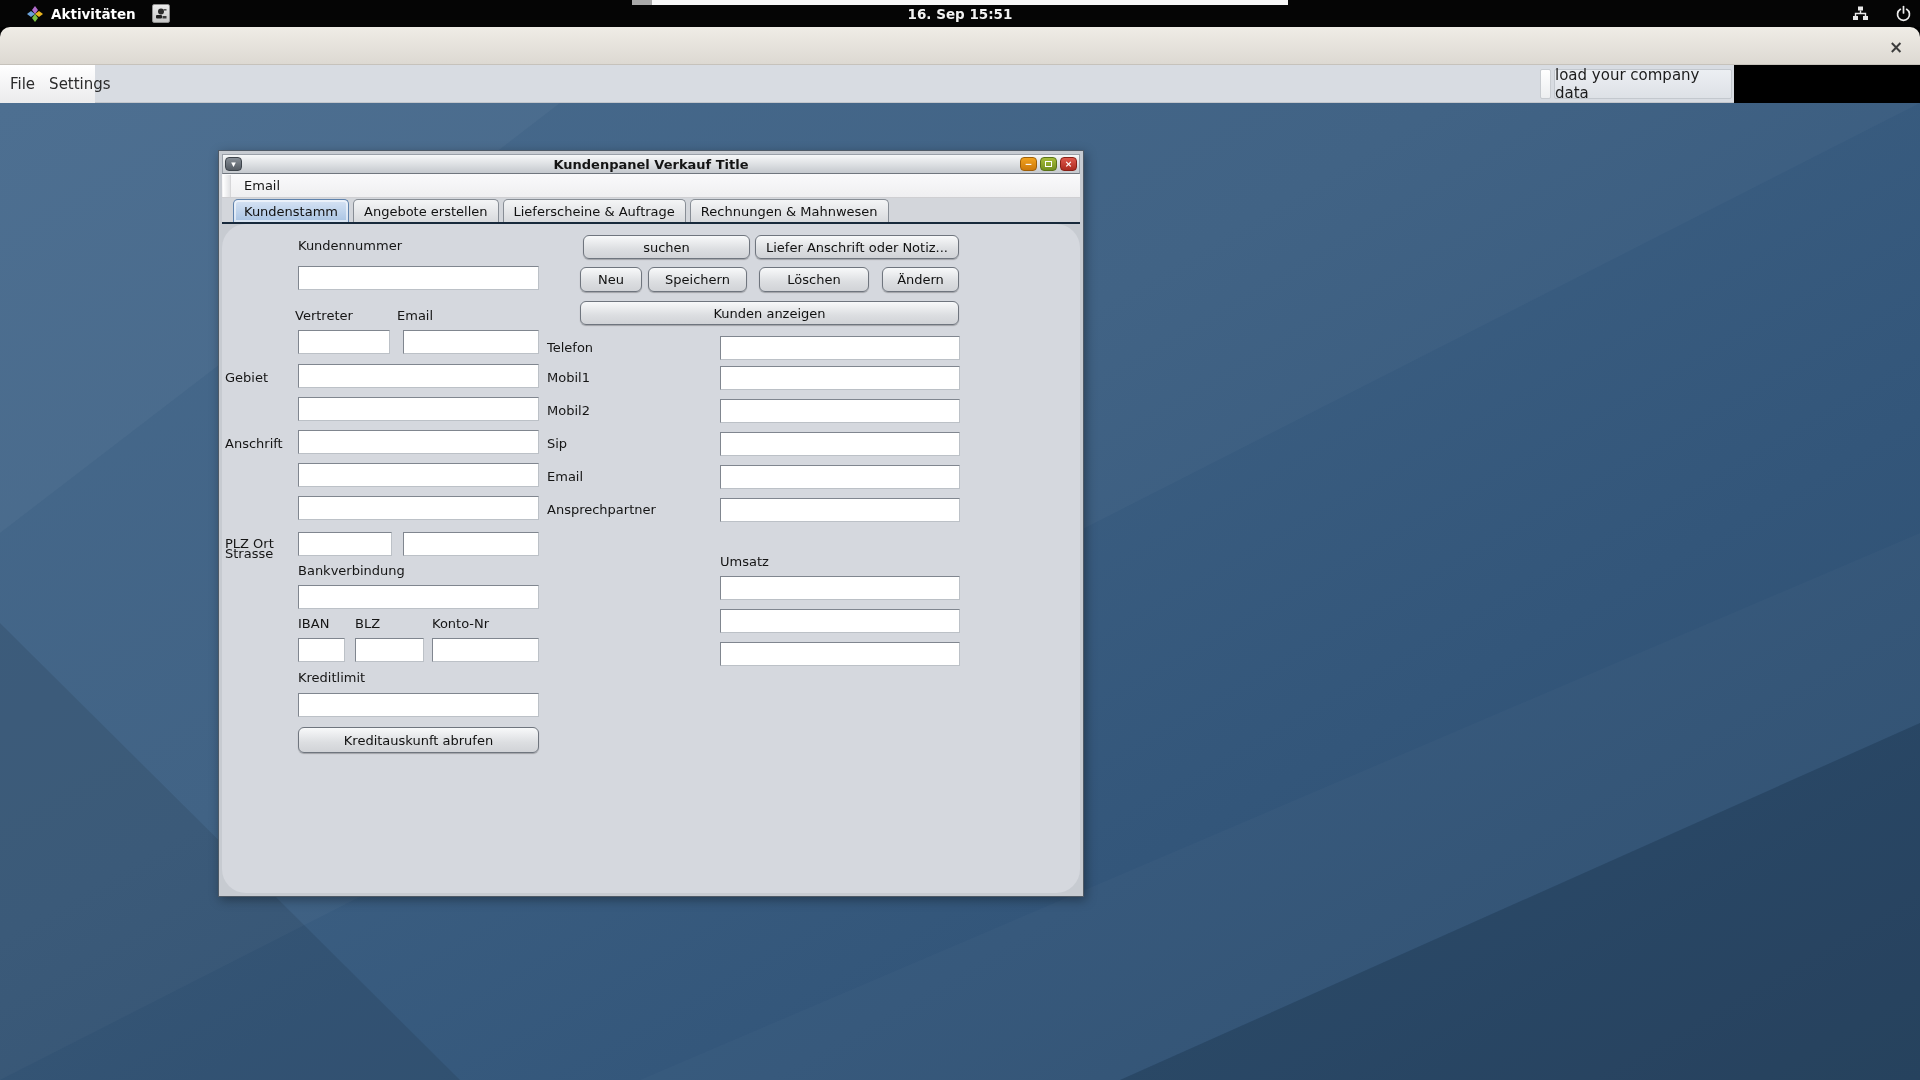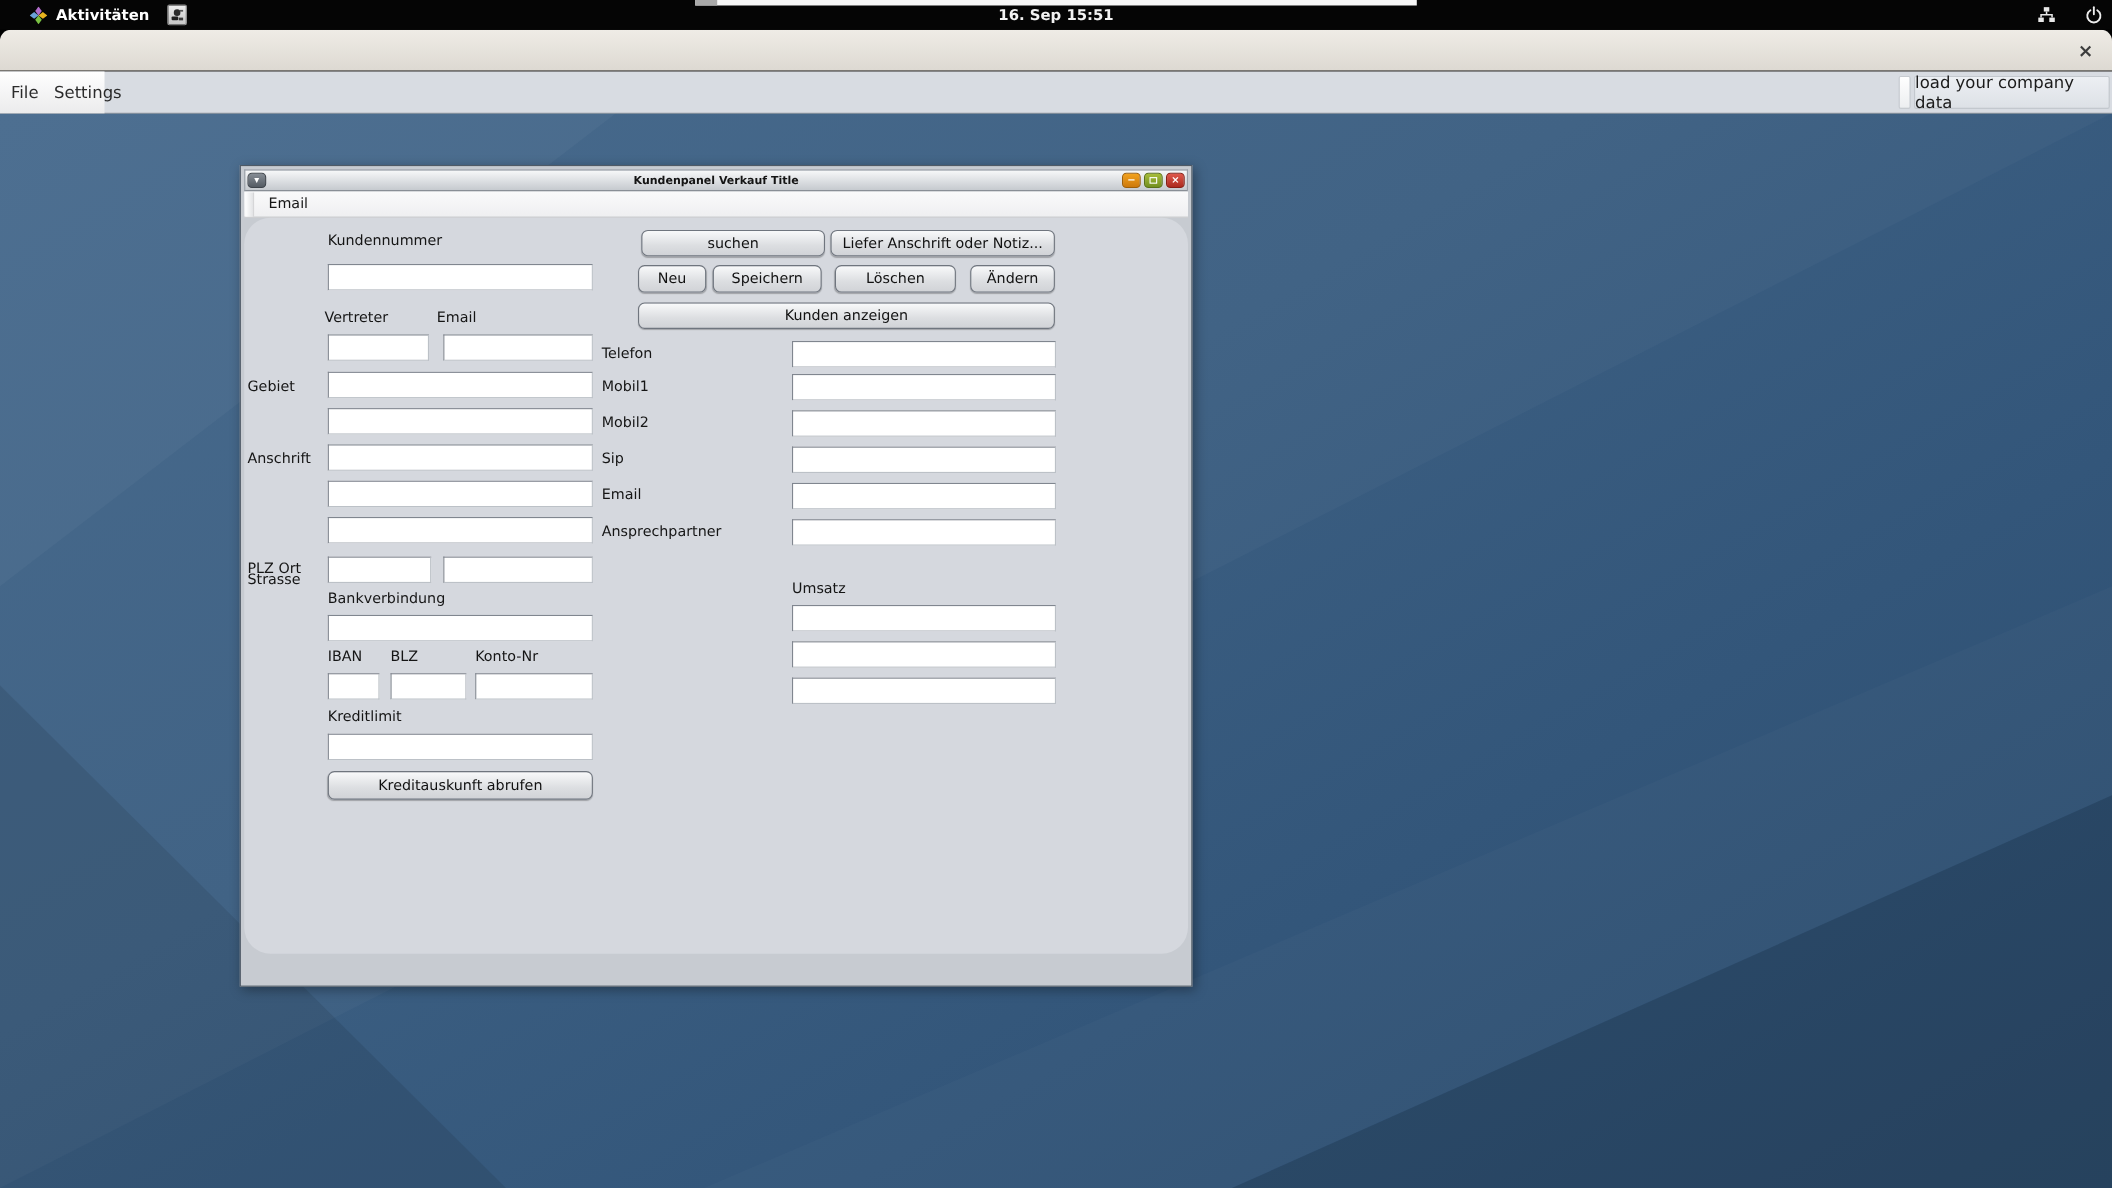--- a/index.html
+++ b/index.html
@@ -18,21 +18,21 @@
   .clock { position:absolute; left:0; top:0; width:1920px; height:27px; display:flex; align-items:center;
     justify-content:center; color:#f2f2f2; font-weight:bold; font-size:13.5px; z-index:52; }
   .top-right { position:absolute; right:8px; top:0; height:27px; display:flex; align-items:center; gap:26px; z-index:53; }
 
   
   .app-header { position:absolute; left:0; top:27px; width:1920px; height:38px;
     background:linear-gradient(#efece6,#ddd9d2); border-radius:10px 10px 0 0;
     border-bottom:1px solid #c6c2bb; z-index:40; }
   .app-close { position:absolute; right:13px; top:9px; width:22px; height:22px; display:flex;
     align-items:center; justify-content:center; color:#3c3c3c; font-size:17px; font-weight:bold; }
-  .menurow { position:absolute; left:0; top:65px; width:1920px; height:38px; background:#d8dce2;
+  .menurow { position:absolute; left:0; top:65px; width:1734px; height:38px; background:#d8dce2;
     border-bottom:1px solid #c2c6cc; z-index:40; }
   .menurow-left { position:absolute; left:0; top:0; width:95px; height:38px;
     background:linear-gradient(#ffffff,#ebebec); display:flex; align-items:center; gap:14px;
     padding-left:10px; font-size:15px; color:#2b2b2b; }
   .menu-item { cursor:default; }
   .load-grip { position:absolute; right:183px; top:4px; width:11px; height:30px;
     background:linear-gradient(#ffffff,#eceef0); border:1px solid #c7cbd0; border-radius:2px; }
   .load-btn { position:absolute; right:2px; top:4px; width:178px; height:30px;
     background:linear-gradient(#eceff3,#dde1e6); border:1px solid #c3c8ce; border-radius:2px;
     font-size:15px; color:#1c1c1c; display:flex; align-items:center; justify-content:center;
@@ -43,21 +43,21 @@
     background:linear-gradient(150deg,#42668a 0%,#3c5f82 40%,#33567a 68%,#2c4c6c 100%); z-index:1; }
   .desktop svg { position:absolute; left:0; top:0; }
 
   
   .frame { position:absolute; left:218px; top:150px; width:866px; height:747px; z-index:20;
     background:#c7cbd1; border:1px solid #4f5a66; padding:3px;
     box-shadow:2px 3px 10px rgba(0,0,0,0.35); }
   .titlebar { height:20px; background:linear-gradient(#f7f8f9,#c5c9ce);
     border:1px solid #9aa0a8; border-bottom:1px solid #70767e;
     display:flex; align-items:center; padding:0 2px; position:relative; }
-  .title-text { position:absolute; left:0; right:0; text-align:center; font-size:10px;
+  .title-text { position:absolute; left:0; right:0; text-align:center; font-size:13px;
     font-weight:bold; color:#141414; }
   .wbtn { width:17px; height:14px; border-radius:4px; display:flex; align-items:center;
     justify-content:center; color:#fff; font-size:9px; font-weight:bold; line-height:1; z-index:2; }
   .wbtn-menu { background:linear-gradient(#868d95,#545b63); border:1px solid #3e444b; }
   .wbtn-group { margin-left:auto; display:flex; gap:3px; }
   .wbtn-min { background:linear-gradient(#f2a21e,#cd790b); border:1px solid #9e5f08; }
   .wbtn-max { background:linear-gradient(#a7bd3a,#73901f); border:1px solid #5a7218; }
   .wbtn-close { background:linear-gradient(#df584c,#ad2b20); border:1px solid #871f16; }
   .sq-icon { width:7px; height:6px; border:1.5px solid #fff; display:block; }
 
@@ -170,20 +170,26 @@
         <span>×</span>
       </div>
     </div>
   </div>
 
   <div class="fmenubar">
     <div class="fmenu-grip"></div>
     <span class="fmenu-item">Email</span>
   </div>
 
+  <div class="tabstrip">
+    <div class="tab selected">Kundenstamm</div>
+    <div class="tab">Angebote erstellen</div>
+    <div class="tab">Lieferscheine &amp; Auftrage</div>
+    <div class="tab">Rechnungen &amp; Mahnwesen</div>
+  </div>
 
   <div class="content">
 
     <span class="lbl" style="left:76px; top:14px;">Kundennummer</span>
     <input class="tf" style="left: 76px; top: 42px; width: 241px;" value="">
 
     <span class="lbl" style="left:73px; top:84px;">Vertreter</span>
     <span class="lbl" style="left:175px; top:84px;">Email</span>
     <input class="tf" style="left: 76px; top: 106px; width: 92px;" value="">
     <input class="tf" style="left: 181px; top: 106px; width: 136px;" value="">

